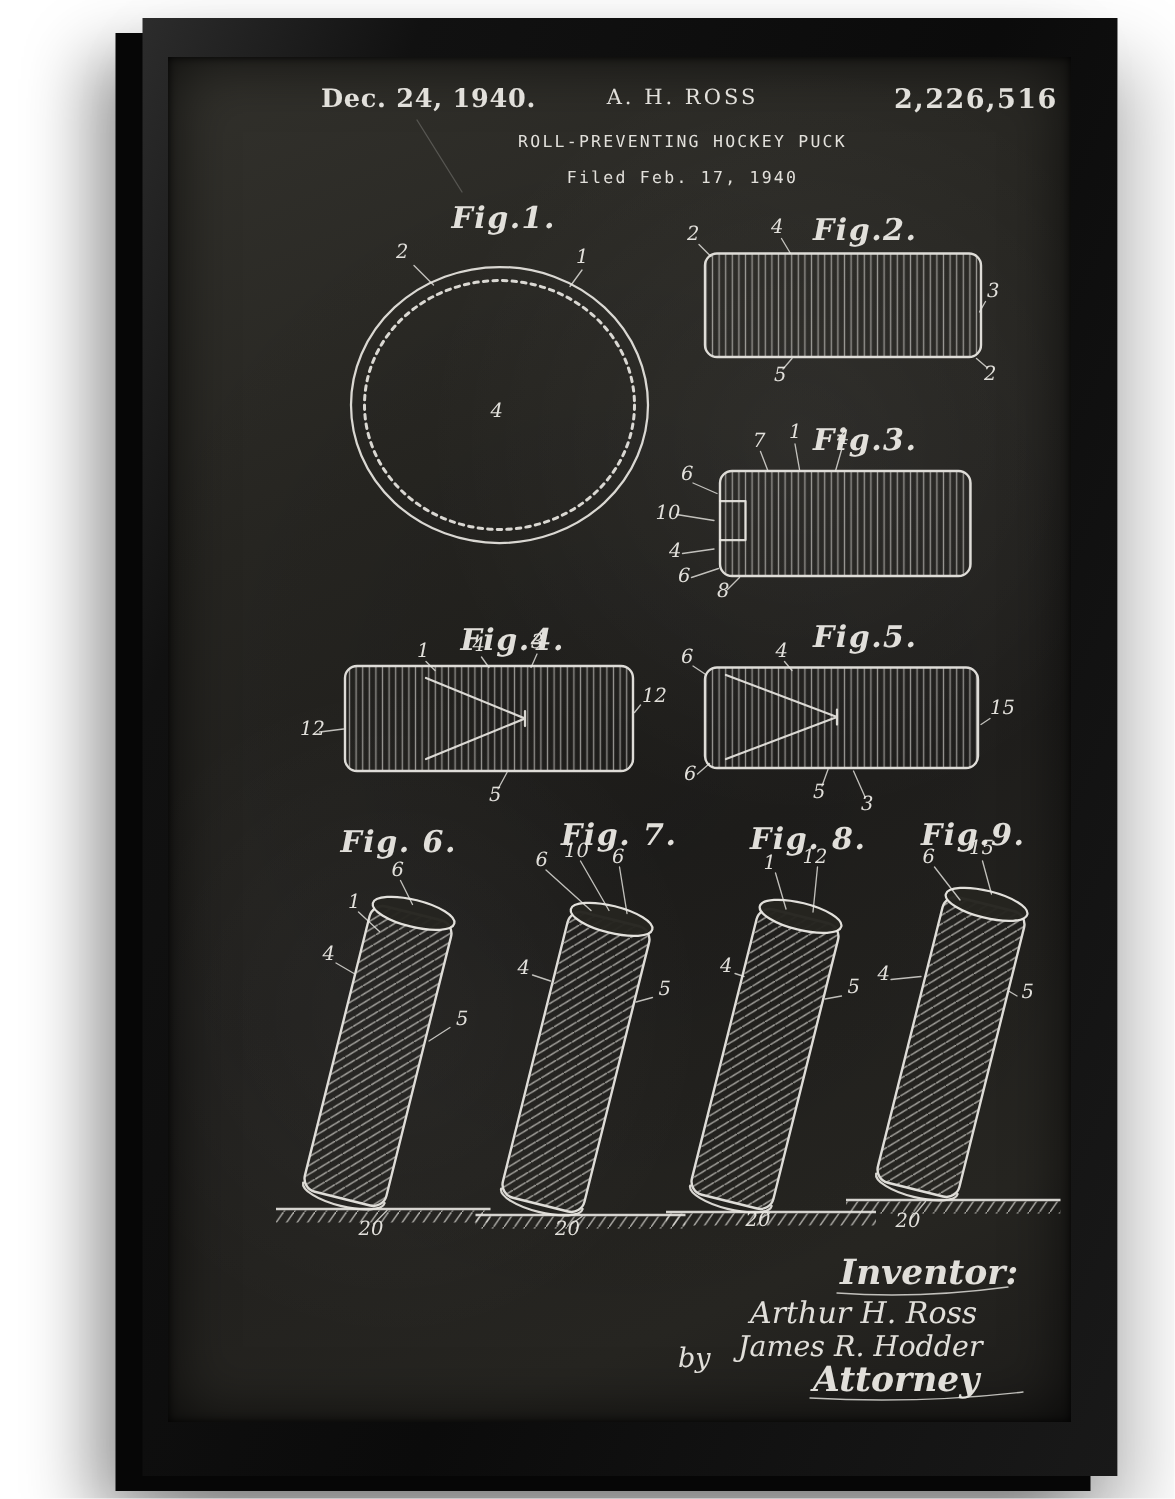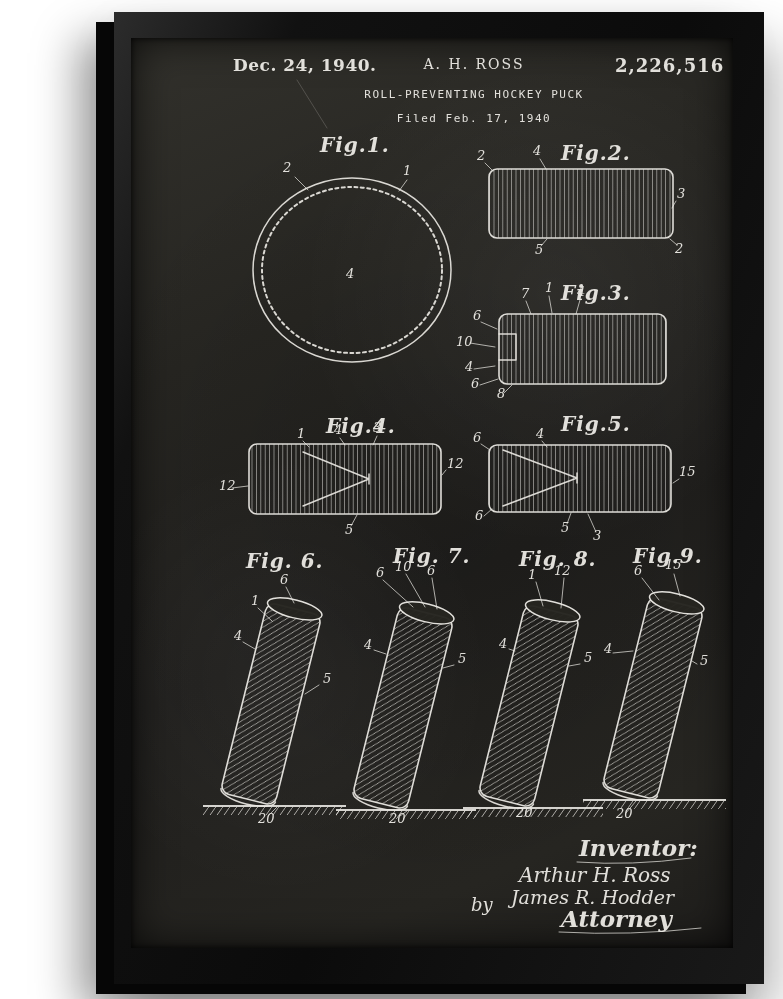--- a/index.html
+++ b/index.html
@@ -1,18 +1,18 @@
 <!DOCTYPE html>
 <html><head>
 <meta charset="utf-8">
 <style>
   html,body{margin:0;padding:0;width:783px;height:999px;background:#ffffff;overflow:hidden;
     font-family:"DejaVu Serif", serif;}
   .page{position:relative;width:783px;height:999px;background:#ffffff;}
-  .artwork{position:absolute;left:114px;top:12px;width:650px;height:972px;
+  .artwork{position:absolute;left:95px;top:12px;width:650px;height:972px;
     background:linear-gradient(112deg,#2c2c2c 0%,#111111 18%,#0b0b0b 55%,#191919 100%);
     box-shadow:-18px 10px 0 0 #060606,
                -36px 26px 42px rgba(0,0,0,0.38),
                12px 30px 48px rgba(0,0,0,0.28);}
   .canvas{position:absolute;left:17px;top:26px;width:602px;height:910px;
     background:
       radial-gradient(60% 40% at 70% 28%, rgba(255,255,255,0.05), transparent 70%),
       radial-gradient(50% 35% at 25% 70%, rgba(255,255,255,0.04), transparent 70%),
       radial-gradient(80% 60% at 50% 50%, rgba(0,0,0,0.14), transparent 75%),
       linear-gradient(157deg,#32312c 0%,#272622 30%,#201f1d 58%,#262521 85%,#1e1d1b 100%);

